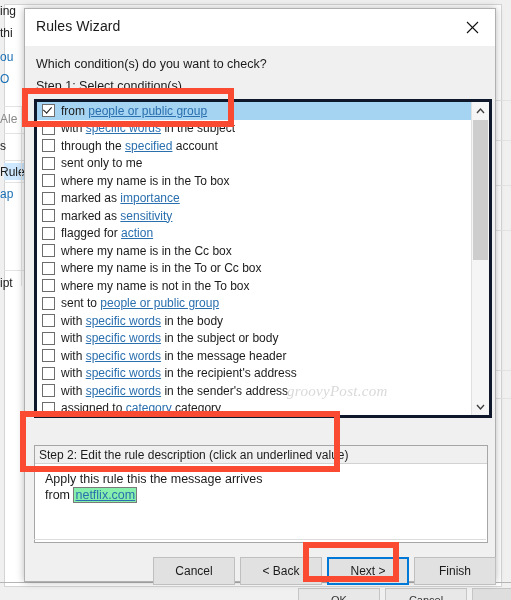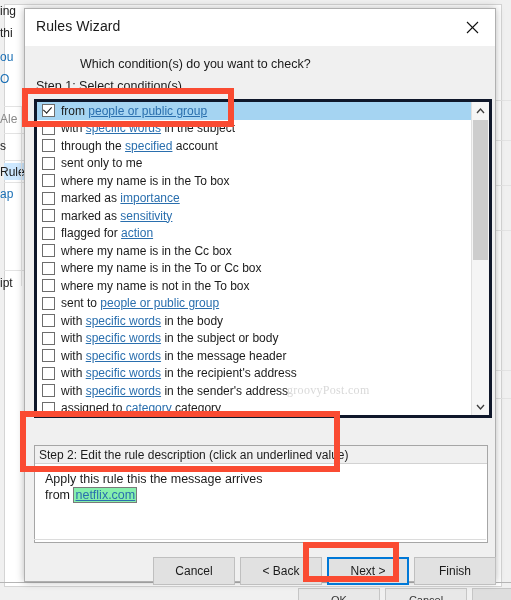--- a/index.html
+++ b/index.html
@@ -50,21 +50,21 @@
     letter-spacing:.1px;
   }
   .close-btn{
     position:absolute;right:0;top:0;width:45px;height:36px;
     display:flex;align-items:center;justify-content:center;
     color:#111;font-size:15px;line-height:1;cursor:default;
   }
   .close-btn svg{display:block;}
 
   .question{
-    position:absolute;left:11px;top:48px;font-size:12.5px;color:#1a1a1a;margin-left:44px;
+    position:absolute;left:11px;top:48px;font-size:12.5px;color:#1a1a1a;
   }
   .step1-label{
     position:absolute;left:11px;top:70px;font-size:12.5px;color:#1a1a1a;
   }
 
   
   .listbox{
     position:absolute;left:9px;top:90px;width:452px;height:313px;
     background:#ffffff;border:3px solid #0f172a;
     overflow:hidden;
@@ -106,22 +106,23 @@
   .sarrow.down{bottom:0;}
   .sthumb{
     position:absolute;left:1px;top:18px;width:15px;height:140px;
     background:#cdcdcd;
   }
 
   
   .watermark{
     position:absolute;left:250px;top:281px;
     font-family:"Liberation Serif", serif;
-    font-size:12px;color:#d9d9d9;letter-spacing:.3px;
+    font-size:15px;color:#d9d9d9;letter-spacing:.3px;
     pointer-events:none;
+    font-style:italic;
   }
 
   
   .step2{
     position:absolute;left:9px;top:436px;width:452px;height:96px;
     background:#ffffff;border:1px solid #a6a6a6;
   }
   .step2-hdr{
     position:absolute;left:0;top:0;width:100%;height:18px;
     background:#f0f0f0;border-bottom:1px solid #d2d2d2;

